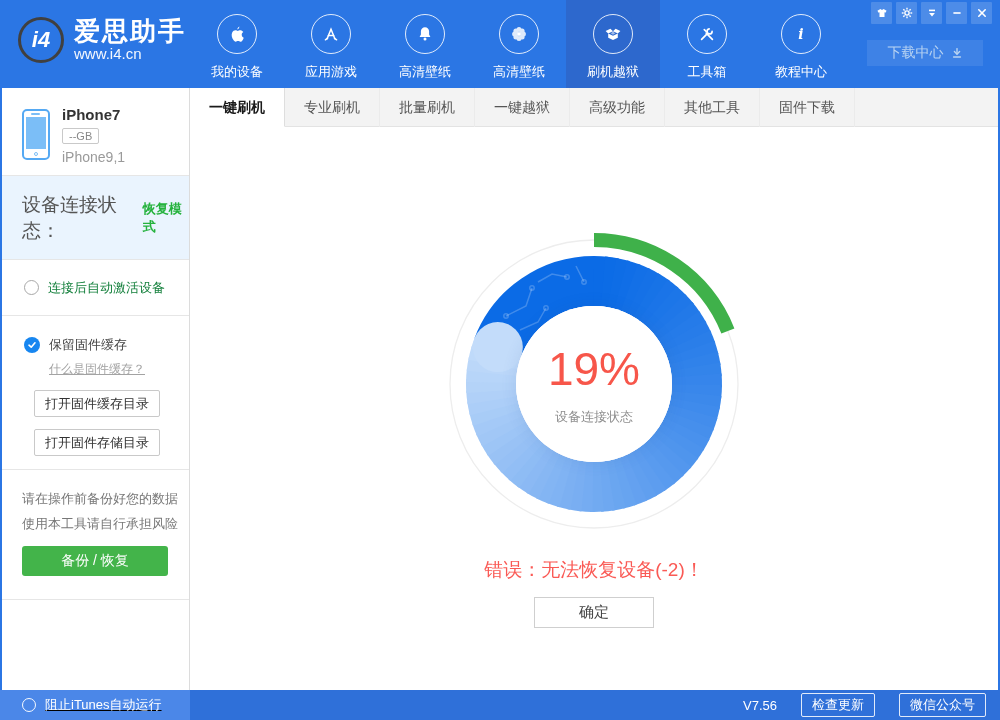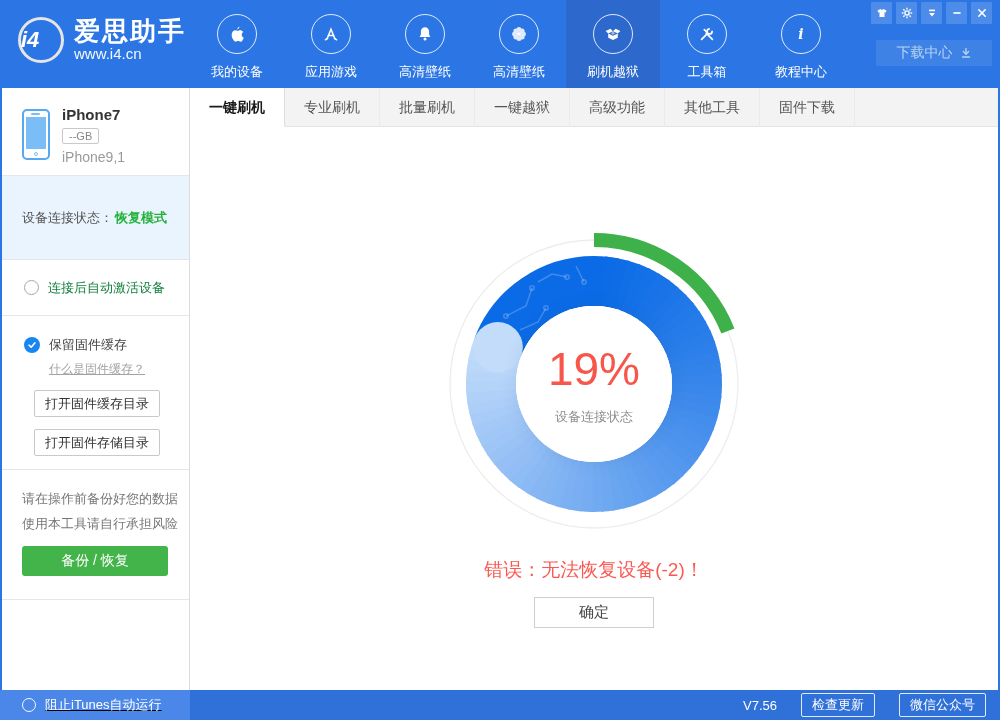--- a/index.html
+++ b/index.html
@@ -3,40 +3,40 @@
 <meta charset="utf-8">
 <style>
   * { margin:0; padding:0; box-sizing:border-box; }
   html,body { width:1000px; height:720px; }
   body { font-family:"Liberation Sans","DejaVu Sans",sans-serif; }
   .app { position:relative; width:1000px; height:720px; overflow:hidden; background:#fff; }
 
   
   .header { position:relative; height:88px; background:#2b76e4; }
   .brand { position:absolute; left:18px; top:17px; display:flex; align-items:center; }
-  .logo-circle { width:46px; height:46px; border:3px solid #e5e5e5; border-radius:50%;
-    display:flex; align-items:center; justify-content:flex-start; color:#fff;
+  .logo-circle { width:46px; height:46px; border:3px solid #404040; border-radius:50%;
+    display:flex; align-items:center; justify-content:center; color:#fff;
     font-size:22px; font-weight:bold; font-style:italic; }
   .brand-text { margin-left:10px; color:#fff; }
   .brand-title { font-size:26px; font-weight:bold; letter-spacing:2px; line-height:28px; }
   .brand-url { font-size:15px; line-height:18px; opacity:.95; }
 
   .nav { position:absolute; left:190px; top:0; height:88px; display:flex; }
   .nav-item { width:94px; height:88px; display:flex; flex-direction:column; align-items:center;
     justify-content:flex-start; padding-top:14px; cursor:pointer; }
   .nav-item.active { background:#2d68cd; }
   .nav-icon { width:40px; height:40px; border:1px solid rgba(255,255,255,.85); border-radius:50%;
     display:flex; align-items:center; justify-content:center; }
   .nav-label { margin-top:9px; font-size:13px; color:#fff; }
 
   .win-controls { position:absolute; right:8px; top:2px; display:flex; gap:4px; }
   .win-btn { width:21px; height:22px; background:rgba(255,255,255,.16); border:none;
     display:flex; align-items:center; justify-content:center; cursor:pointer; border-radius:1px; }
 
-  .download-btn { position:absolute; right:8px; top:40px; width:116px; height:26px;
+  .download-btn { position:absolute; right:17px; top:40px; width:116px; height:26px;
     background:rgba(255,255,255,.09); border:none; color:#b9d4f2; font-size:14px;
     display:flex; align-items:center; justify-content:center; gap:7px; cursor:pointer; }
 
   
   .body { display:flex; height:602px; border-left:2px solid #2b76e4; border-right:2px solid #2b76e4; }
   .sidebar { width:188px; background:#fff; border-right:1px solid #dcdcdc; display:flex; flex-direction:column; }
   .side-sec { border-bottom:1px solid #e6e6e6; position:relative; }
   .sec-device { height:88px; }
   .phone-icon { position:absolute; left:20px; top:21px; width:28px; height:51px;
     border:2px solid #55a9f3; border-radius:5px; background:#fff; }
@@ -44,21 +44,21 @@
   .phone-dash { position:absolute; left:7px; top:2px; width:9px; height:2px; background:#7bbef7; border-radius:1px; }
   .phone-home { position:absolute; left:50%; bottom:2px; width:4px; height:4px; margin-left:-2px;
     background:#fff; border:1px solid #7bbef7; border-radius:50%; }
   .device-info { position:absolute; left:60px; top:18px; }
   .device-name { font-size:15px; font-weight:bold; color:#333; }
   .device-cap { display:inline-block; margin-top:5px; padding:1px 6px; border:1px solid #c9c9c9;
     border-radius:2px; font-size:11px; color:#888; }
   .device-model { margin-top:5px; font-size:14px; color:#9a9a9a; }
 
   .sec-status { height:84px; background:#eaf4fe; display:flex; align-items:center; padding-left:20px; }
-  .status-label { font-size:13px; color:#555; }
+  .status-label { font-size:19px; color:#555; }
   .status-value { font-size:13px; font-weight:bold; color:#25b23d; margin-left:2px; }
 
   .sec-radio { height:56px; display:flex; align-items:center; padding-left:22px; cursor:pointer; }
   .radio-circle { width:15px; height:15px; border:1px solid #a8a8a8; border-radius:50%; background:#fff; flex:none; }
   .sec-radio .cb-label { margin-left:9px; font-size:13px; color:#15803d; }
 
   .sec-firmware { height:154px; padding:20px 0 0 22px; }
   .check-circle { width:16px; height:16px; border-radius:50%; background:#1786f0; flex:none;
     display:flex; align-items:center; justify-content:center; }
   .fw-row { display:flex; align-items:center; cursor:pointer; }

